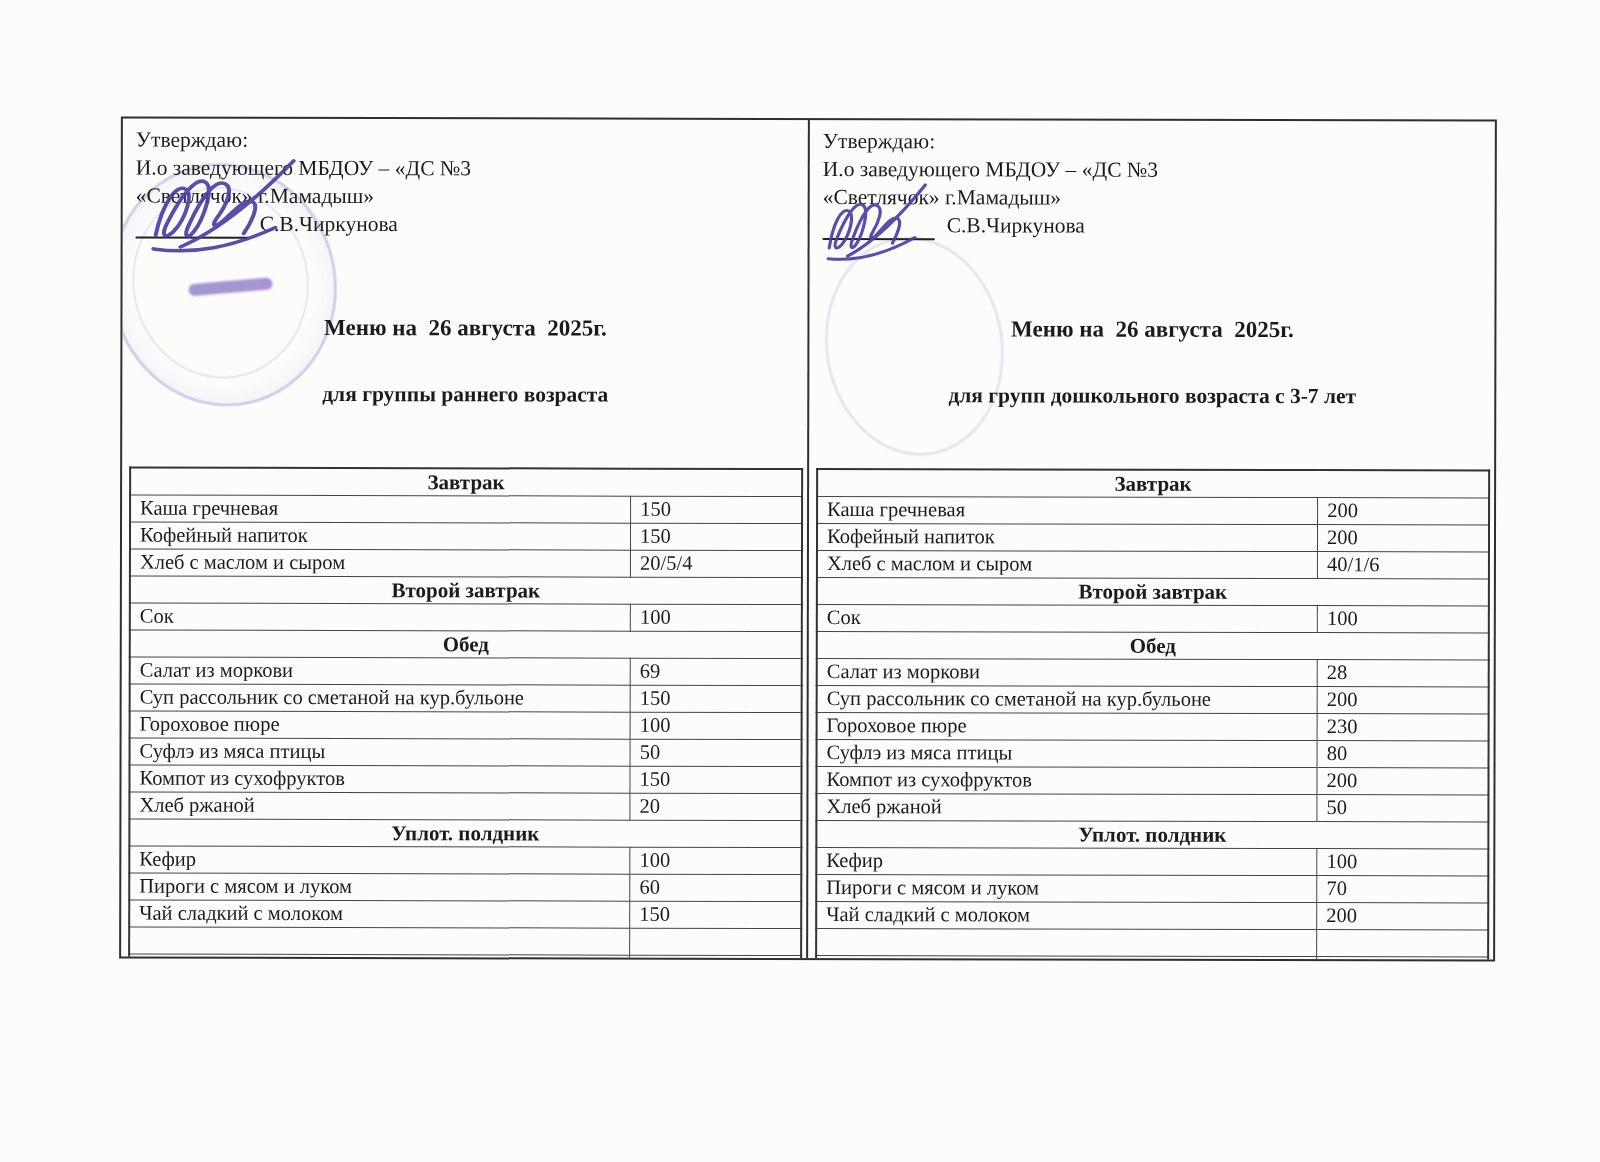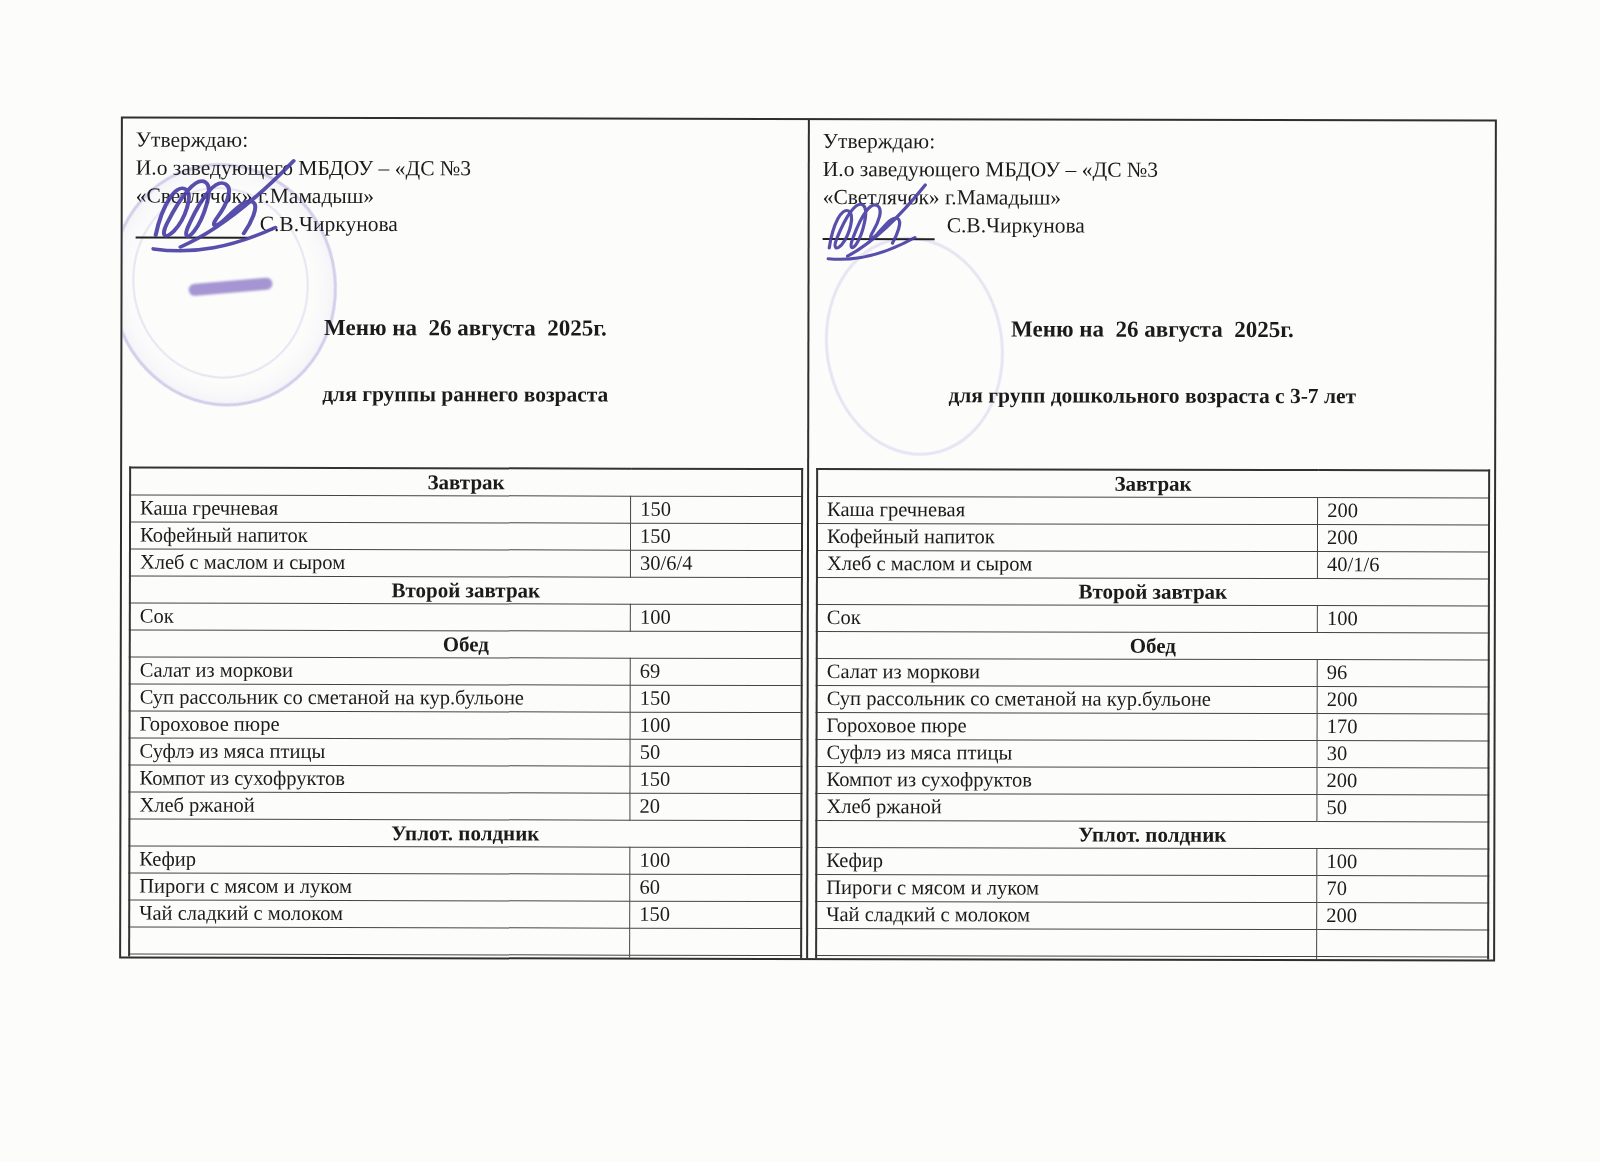--- a/index.html
+++ b/index.html
@@ -177,21 +177,21 @@
             <tr>
               <td class="dish">Каша гречневая</td>
               <td class="amount">150</td>
             </tr>
             <tr>
               <td class="dish">Кофейный напиток</td>
               <td class="amount">150</td>
             </tr>
             <tr>
               <td class="dish">Хлеб с маслом и сыром</td>
-              <td class="amount">30/6/4</td>
+              <td class="amount">20/5/4</td>
             </tr>
             <tr>
               <td colspan="2" class="section">Второй завтрак</td>
             </tr>
             <tr>
               <td class="dish">Сок</td>
               <td class="amount">100</td>
             </tr>
             <tr>
               <td colspan="2" class="section">Обед</td>
@@ -298,33 +298,33 @@
             </tr>
             <tr>
               <td class="dish">Сок</td>
               <td class="amount">100</td>
             </tr>
             <tr>
               <td colspan="2" class="section">Обед</td>
             </tr>
             <tr>
               <td class="dish">Салат из моркови</td>
-              <td class="amount">96</td>
+              <td class="amount">28</td>
             </tr>
             <tr>
               <td class="dish">Суп рассольник со сметаной на кур.бульоне</td>
               <td class="amount">200</td>
             </tr>
             <tr>
               <td class="dish">Гороховое пюре</td>
-              <td class="amount">170</td>
+              <td class="amount">230</td>
             </tr>
             <tr>
               <td class="dish">Суфлэ из мяса птицы</td>
-              <td class="amount">30</td>
+              <td class="amount">80</td>
             </tr>
             <tr>
               <td class="dish">Компот из сухофруктов</td>
               <td class="amount">200</td>
             </tr>
             <tr>
               <td class="dish">Хлеб ржаной</td>
               <td class="amount">50</td>
             </tr>
             <tr>

